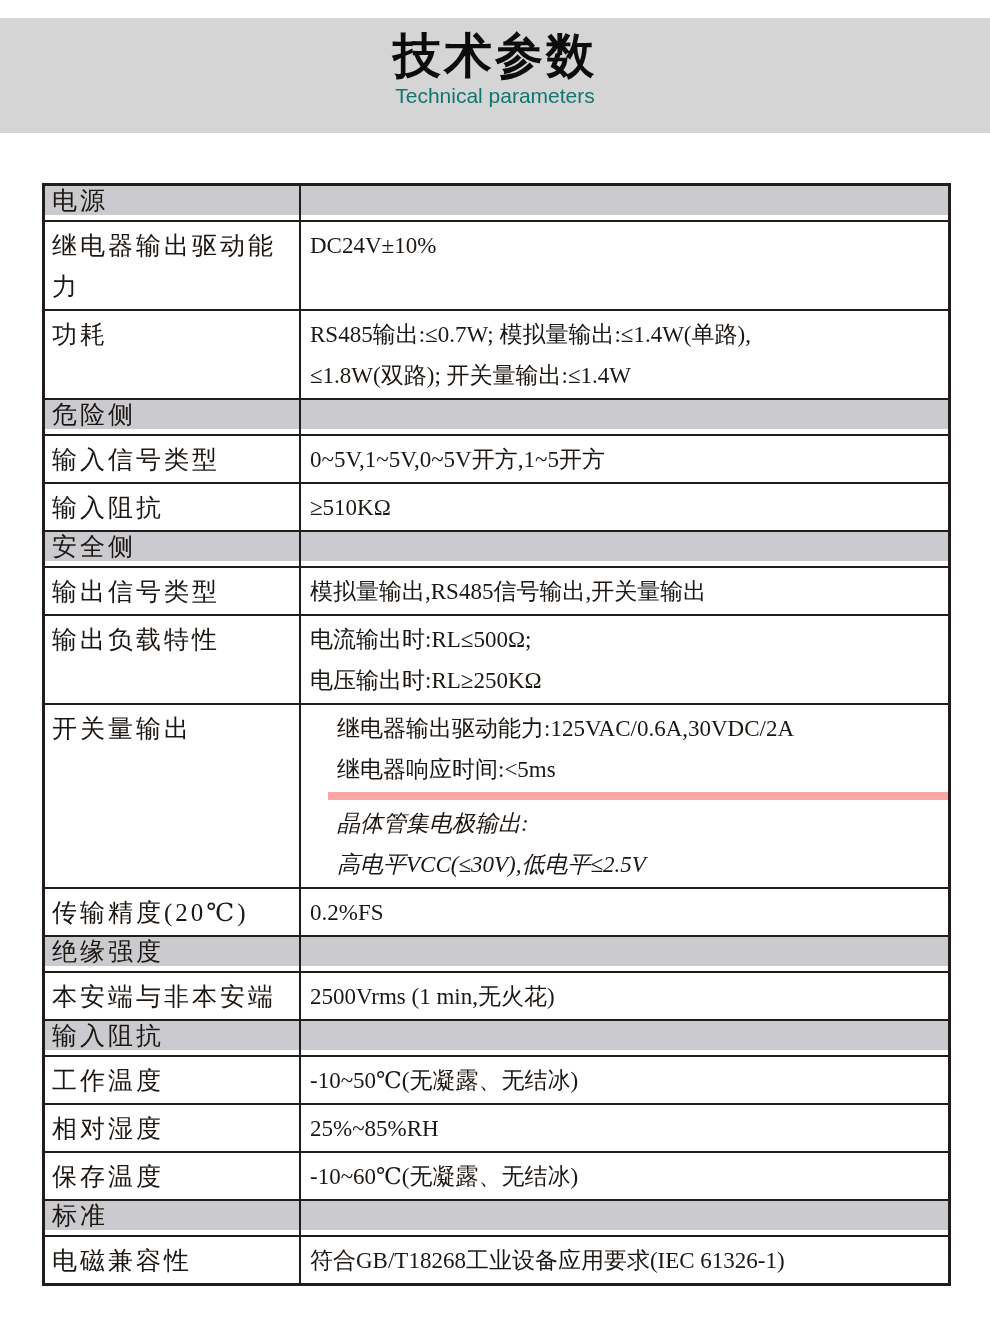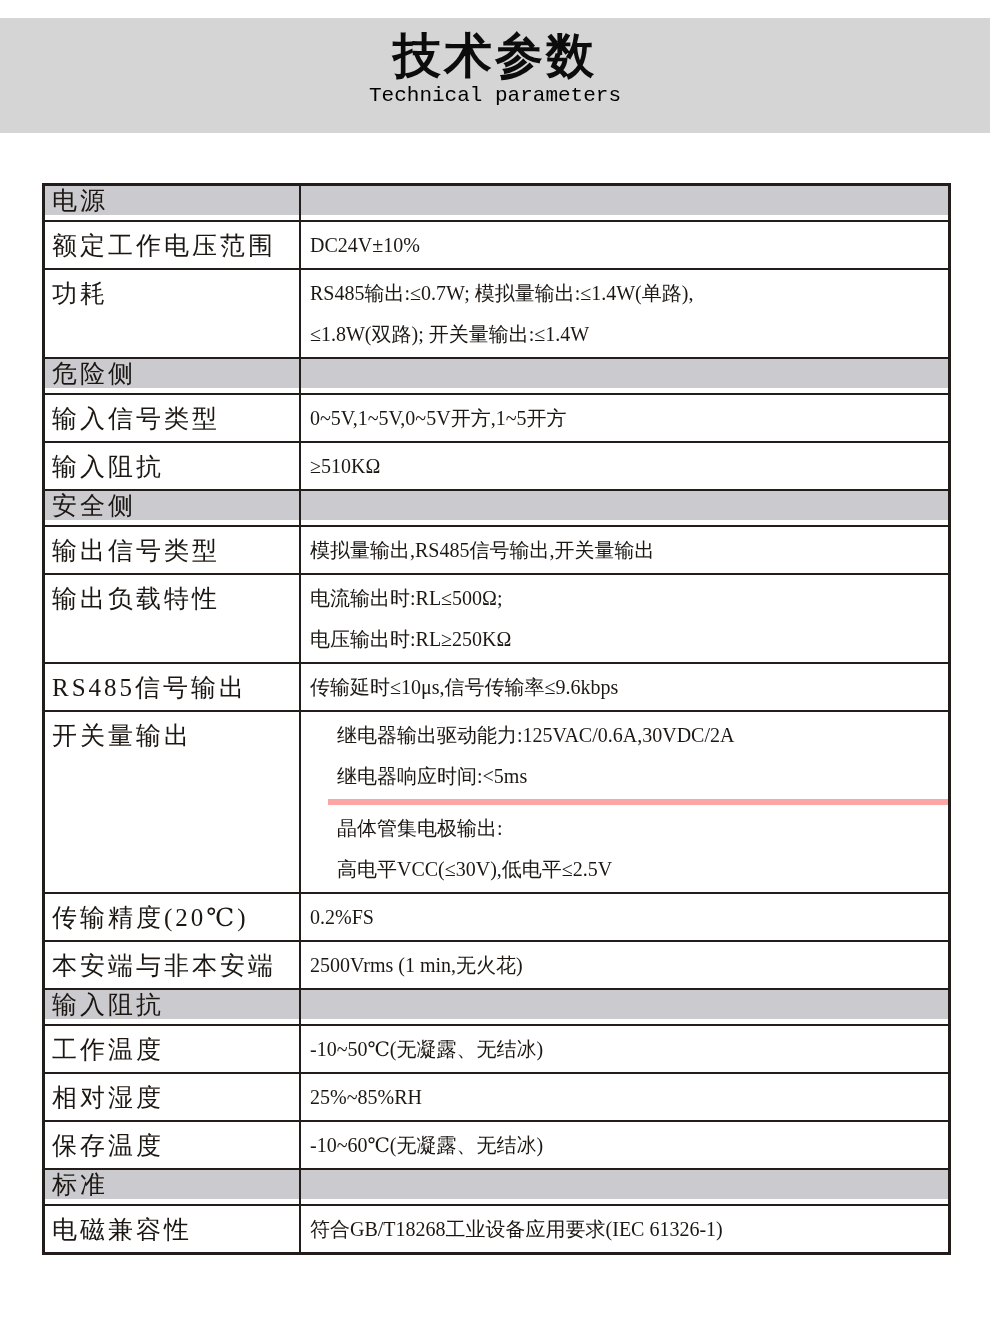--- a/index.html
+++ b/index.html
@@ -20,24 +20,24 @@
   .page-title {
     margin:10px 0 0 0;
     font-family:"Liberation Sans","DejaVu Sans",sans-serif;
     font-weight:bold;
     font-size:48px;
     line-height:56px;
     letter-spacing:3px;
     color:#0d0c0c;
   }
   .page-subtitle {
-    font-family:Liberation Mono, monospace;
+    font-family:Liberation Sans, sans-serif;
     font-size:21px;
     line-height:24px;
-    color:#000000;
+    color:#0f766e;
   }
   .spec-table {
     position:absolute; left:42px; top:183px;
     width:909px;
     box-sizing:border-box;
     border:3px solid #221d1a;
     background:#ffffff;
   }
   .row {
     display:flex;
@@ -47,54 +47,54 @@
   .row:first-child { border-top:none; }
   .cell { box-sizing:border-box; position:relative; z-index:1; background:transparent; }
   .cell.label {
     flex:0 0 256px; width:256px;
     border-right:2px solid #221d1a;
     padding:3px 4px 2px 7px;
     font-size:25px;
     line-height:41px;
     letter-spacing:3px;
   }
-  .cell.value { flex:1 1 auto; padding:3px 6px 2px 9px; font-size:20px; }
+  .cell.value { flex:1 1 auto; padding:3px 6px 2px 9px; font-size:23px; }
   .vline { line-height:41px; white-space:nowrap; }
   
   .row.section { height:34px; }
   .row.section::before {
     content:"";
     position:absolute; left:0; right:0; top:0; bottom:5px;
     background:#cbcbcf;
     z-index:0;
   }
   .row.section .cell.label {
     padding-top:0; padding-bottom:0;
     line-height:30px;
   }
   
   .value-groups { flex:1 1 auto; display:flex; flex-direction:column;padding-left:27px; }
   .value-groups .cell.value { flex:1 1 auto; }
-  .value-groups .cell.value.gb { border-top:6px solid #fca5a5; }
+  .value-groups .cell.value.gb { border-top:8px solid #fca5a5;font-style:italic; }
 </style>
 </head>
 <body>
 
 <div class="title-band">
   <h1 class="page-title">技术参数</h1>
   <div class="page-subtitle">Technical parameters</div>
 </div>
 
 <div class="spec-table" id="spec-table">
     <div class="row section">
       <div class="cell label">电源</div>
       <div class="cell value"></div>
     </div>
     <div class="row">
-      <div class="cell label">额定工作电压范围</div>
+      <div class="cell label">继电器输出驱动能力</div>
       <div class="cell value">
         <div class="vline">DC24V±10%</div>
       </div>
     </div>
     <div class="row">
       <div class="cell label">功耗</div>
       <div class="cell value">
         <div class="vline">RS485输出:≤0.7W; 模拟量输出:≤1.4W(单路),</div>
         <div class="vline">≤1.8W(双路); 开关量输出:≤1.4W</div>
       </div>
@@ -125,44 +125,42 @@
         <div class="vline">模拟量输出,RS485信号输出,开关量输出</div>
       </div>
     </div>
     <div class="row">
       <div class="cell label">输出负载特性</div>
       <div class="cell value">
         <div class="vline">电流输出时:RL≤500Ω;</div>
         <div class="vline">电压输出时:RL≥250KΩ</div>
       </div>
     </div>
-    <div class="row">
-      <div class="cell label">RS485信号输出</div>
-      <div class="cell value">
-        <div class="vline">传输延时≤10μs,信号传输率≤9.6kbps</div>
-      </div>
-    </div>
     <div class="row split">
       <div class="cell label">开关量输出</div>
       <div class="value-groups">
         <div class="cell value">
           <div class="vline">继电器输出驱动能力:125VAC/0.6A,30VDC/2A</div>
           <div class="vline">继电器响应时间:&lt;5ms</div>
         </div>
         <div class="cell value gb">
           <div class="vline">晶体管集电极输出:</div>
           <div class="vline">高电平VCC(≤30V),低电平≤2.5V</div>
         </div>
       </div>
     </div>
     <div class="row">
       <div class="cell label">传输精度(20℃)</div>
       <div class="cell value">
         <div class="vline">0.2%FS</div>
       </div>
+    </div>
+    <div class="row section">
+      <div class="cell label">绝缘强度</div>
+      <div class="cell value"></div>
     </div>
     <div class="row">
       <div class="cell label">本安端与非本安端</div>
       <div class="cell value">
         <div class="vline">2500Vrms (1 min,无火花)</div>
       </div>
     </div>
     <div class="row section">
       <div class="cell label">输入阻抗</div>
       <div class="cell value"></div>

